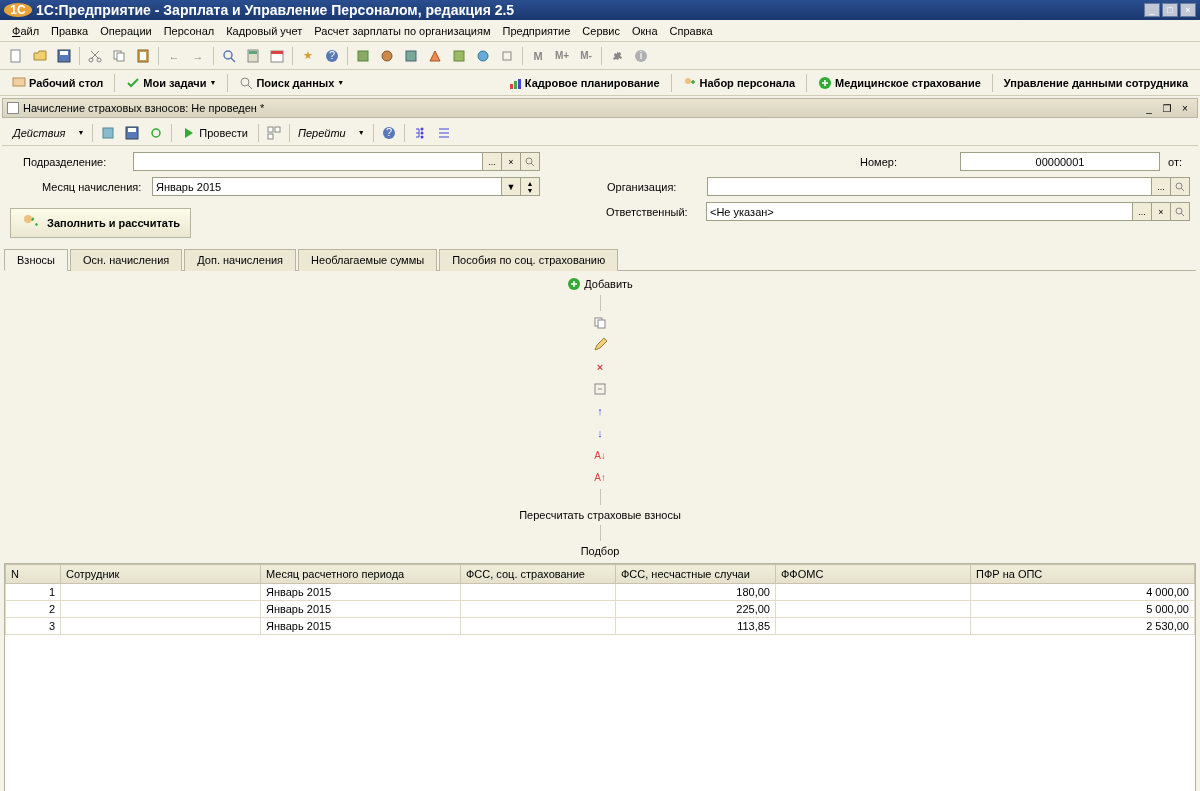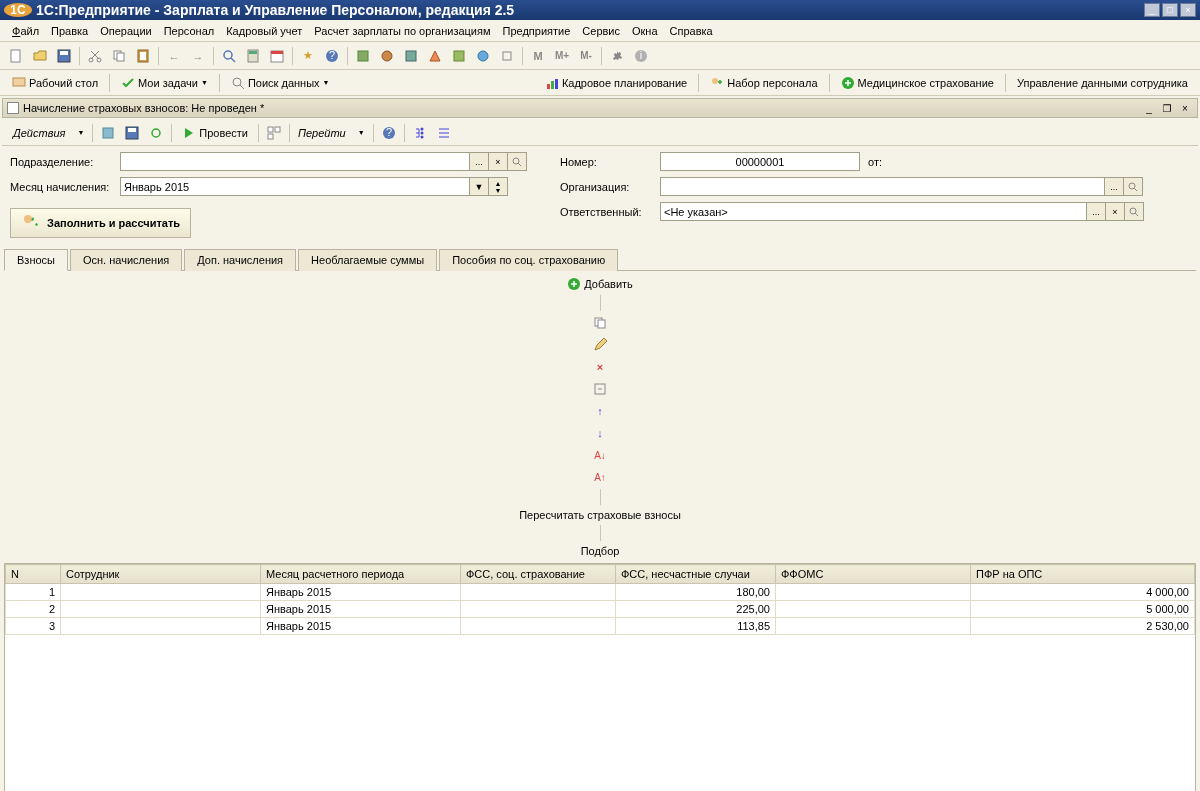--- a/index.html
+++ b/index.html
@@ -8,36 +8,36 @@
 .titlebar .icon { width: 28px; height: 14px; background: #e8a33d; border-radius: 50%; margin-right: 4px; display: flex; align-items: center; justify-content: center; font-size: 12px; color: #fff; font-weight: bold; }
 .titlebar .title { flex: 1; font-weight: bold; font-size: 14px; }
 .titlebar .wincontrols { display: flex; gap: 2px; }
 .titlebar .wincontrols .btn { width: 16px; height: 14px; background: #c0c8d8; border: 1px solid #6a7a9a; display: flex; align-items: center; justify-content: center; font-size: 9px; cursor: pointer; }
 .menubar { background: #f5f3e8; border-bottom: 1px solid #d0ccb8; height: 22px; display: flex; align-items: center; padding: 0 6px; }
 .menubar .item { padding: 2px 6px; cursor: pointer; }
 .menubar .item u { text-decoration: underline; }
 .toolbar { background: #f5f3e8; border-bottom: 1px solid #d0ccb8; height: 28px; display: flex; align-items: center; padding: 0 4px; }
 .toolbar .tbtn { width: 22px; height: 22px; margin: 0 1px; display: flex; align-items: center; justify-content: center; cursor: pointer; border: 1px solid transparent; }
 .toolbar .sep { width: 1px; height: 18px; background: #c8c4b0; margin: 0 3px; }
-.navbar { background: #f5f3e8; border-bottom: 1px solid #d0ccb8; height: 26px; display: flex; align-items: center; padding: 0 4px; }
+.navbar { background: #f5f3e8; border-bottom: 1px solid #d0ccb8; height: 26px; display: flex; align-items: center; padding: 0 4px; font-weight: bold; }
 .navbar .navitem { padding: 2px 8px; cursor: pointer; display: flex; align-items: center; gap: 3px; }
 .navbar .spacer { flex: 1; }
 .doc-titlebar { background: linear-gradient(to bottom, #e8e4d0, #d8d4c0); border: 1px solid #b8b4a0; height: 20px; display: flex; align-items: center; padding: 0 4px; margin: 2px; }
 .doc-titlebar .doc-icon { width: 12px; height: 12px; background: #fff; border: 1px solid #888; margin-right: 4px; }
 .doc-titlebar .doc-title { flex: 1; font-weight: normal; }
 .doc-titlebar .doc-controls { display: flex; gap: 2px; }
 .doc-titlebar .doc-controls .dbtn { width: 16px; height: 14px; cursor: pointer; display: flex; align-items: center; justify-content: center; font-size: 10px; }
 .doc-toolbar { background: #f5f3e8; height: 26px; display: flex; align-items: center; padding: 0 6px; border-bottom: 1px solid #d0ccb8; margin: 0 2px; }
 .doc-toolbar .dropdown { padding: 2px 4px; border: 1px solid transparent; cursor: pointer; display: flex; align-items: center; gap: 12px; font-style: italic; }
 .doc-toolbar .dbtn { width: 22px; height: 22px; margin: 0 1px; display: flex; align-items: center; justify-content: center; cursor: pointer; border: 1px solid transparent; }
 .doc-toolbar .labelbtn { padding: 2px 6px; display: flex; align-items: center; gap: 3px; cursor: pointer; border: 1px solid transparent; }
 .doc-toolbar .sep { width: 1px; height: 18px; background: #c8c4b0; margin: 0 3px; }
 .form-area { padding: 6px 10px; display: flex; gap: 20px; }
 .form-col { display: flex; flex-direction: column; gap: 6px; }
-.form-row { display: flex; align-items: center; }
+.form-row { display: flex; align-items: center; justify-content: flex-end; }
 .form-row .lbl { width: 110px; }
 .form-row .field { display: flex; align-items: center; }
 .field input { height: 19px; border: 1px solid #a0a088; padding: 8px 3px; background: #fff; }
 .field .fbtn { width: 19px; height: 19px; border: 1px solid #a0a088; border-left: none; background: #f0ecd8; display: flex; align-items: center; justify-content: center; cursor: pointer; font-size: 9px; }
 .bigbtn { display: inline-flex; align-items: center; padding: 4px 10px; border: 1px solid #b8b4a0; background: linear-gradient(to bottom, #fefde9, #eae6d0); cursor: pointer; gap: 6px; font-weight: bold; }
 .tabs { display: flex; border-bottom: 1px solid #b8b4a0; margin: 4px 4px 0 4px; }
 .tabs .tab { padding: 4px 12px; border: 1px solid #b8b4a0; border-bottom: none; margin-right: 2px; background: #ece8d4; cursor: pointer; position: relative; top: 1px; }
 .tabs .tab.active { background: #f5f3e8; border-bottom: 1px solid #f5f3e8; }
 .tab-toolbar { display: flex; align-items: center; padding: 4px 6px; gap: 2px; flex-direction: column; }
 .tab-toolbar .tbtn { width: 20px; height: 20px; display: flex; align-items: center; justify-content: center; cursor: pointer; border: 1px solid transparent; }

